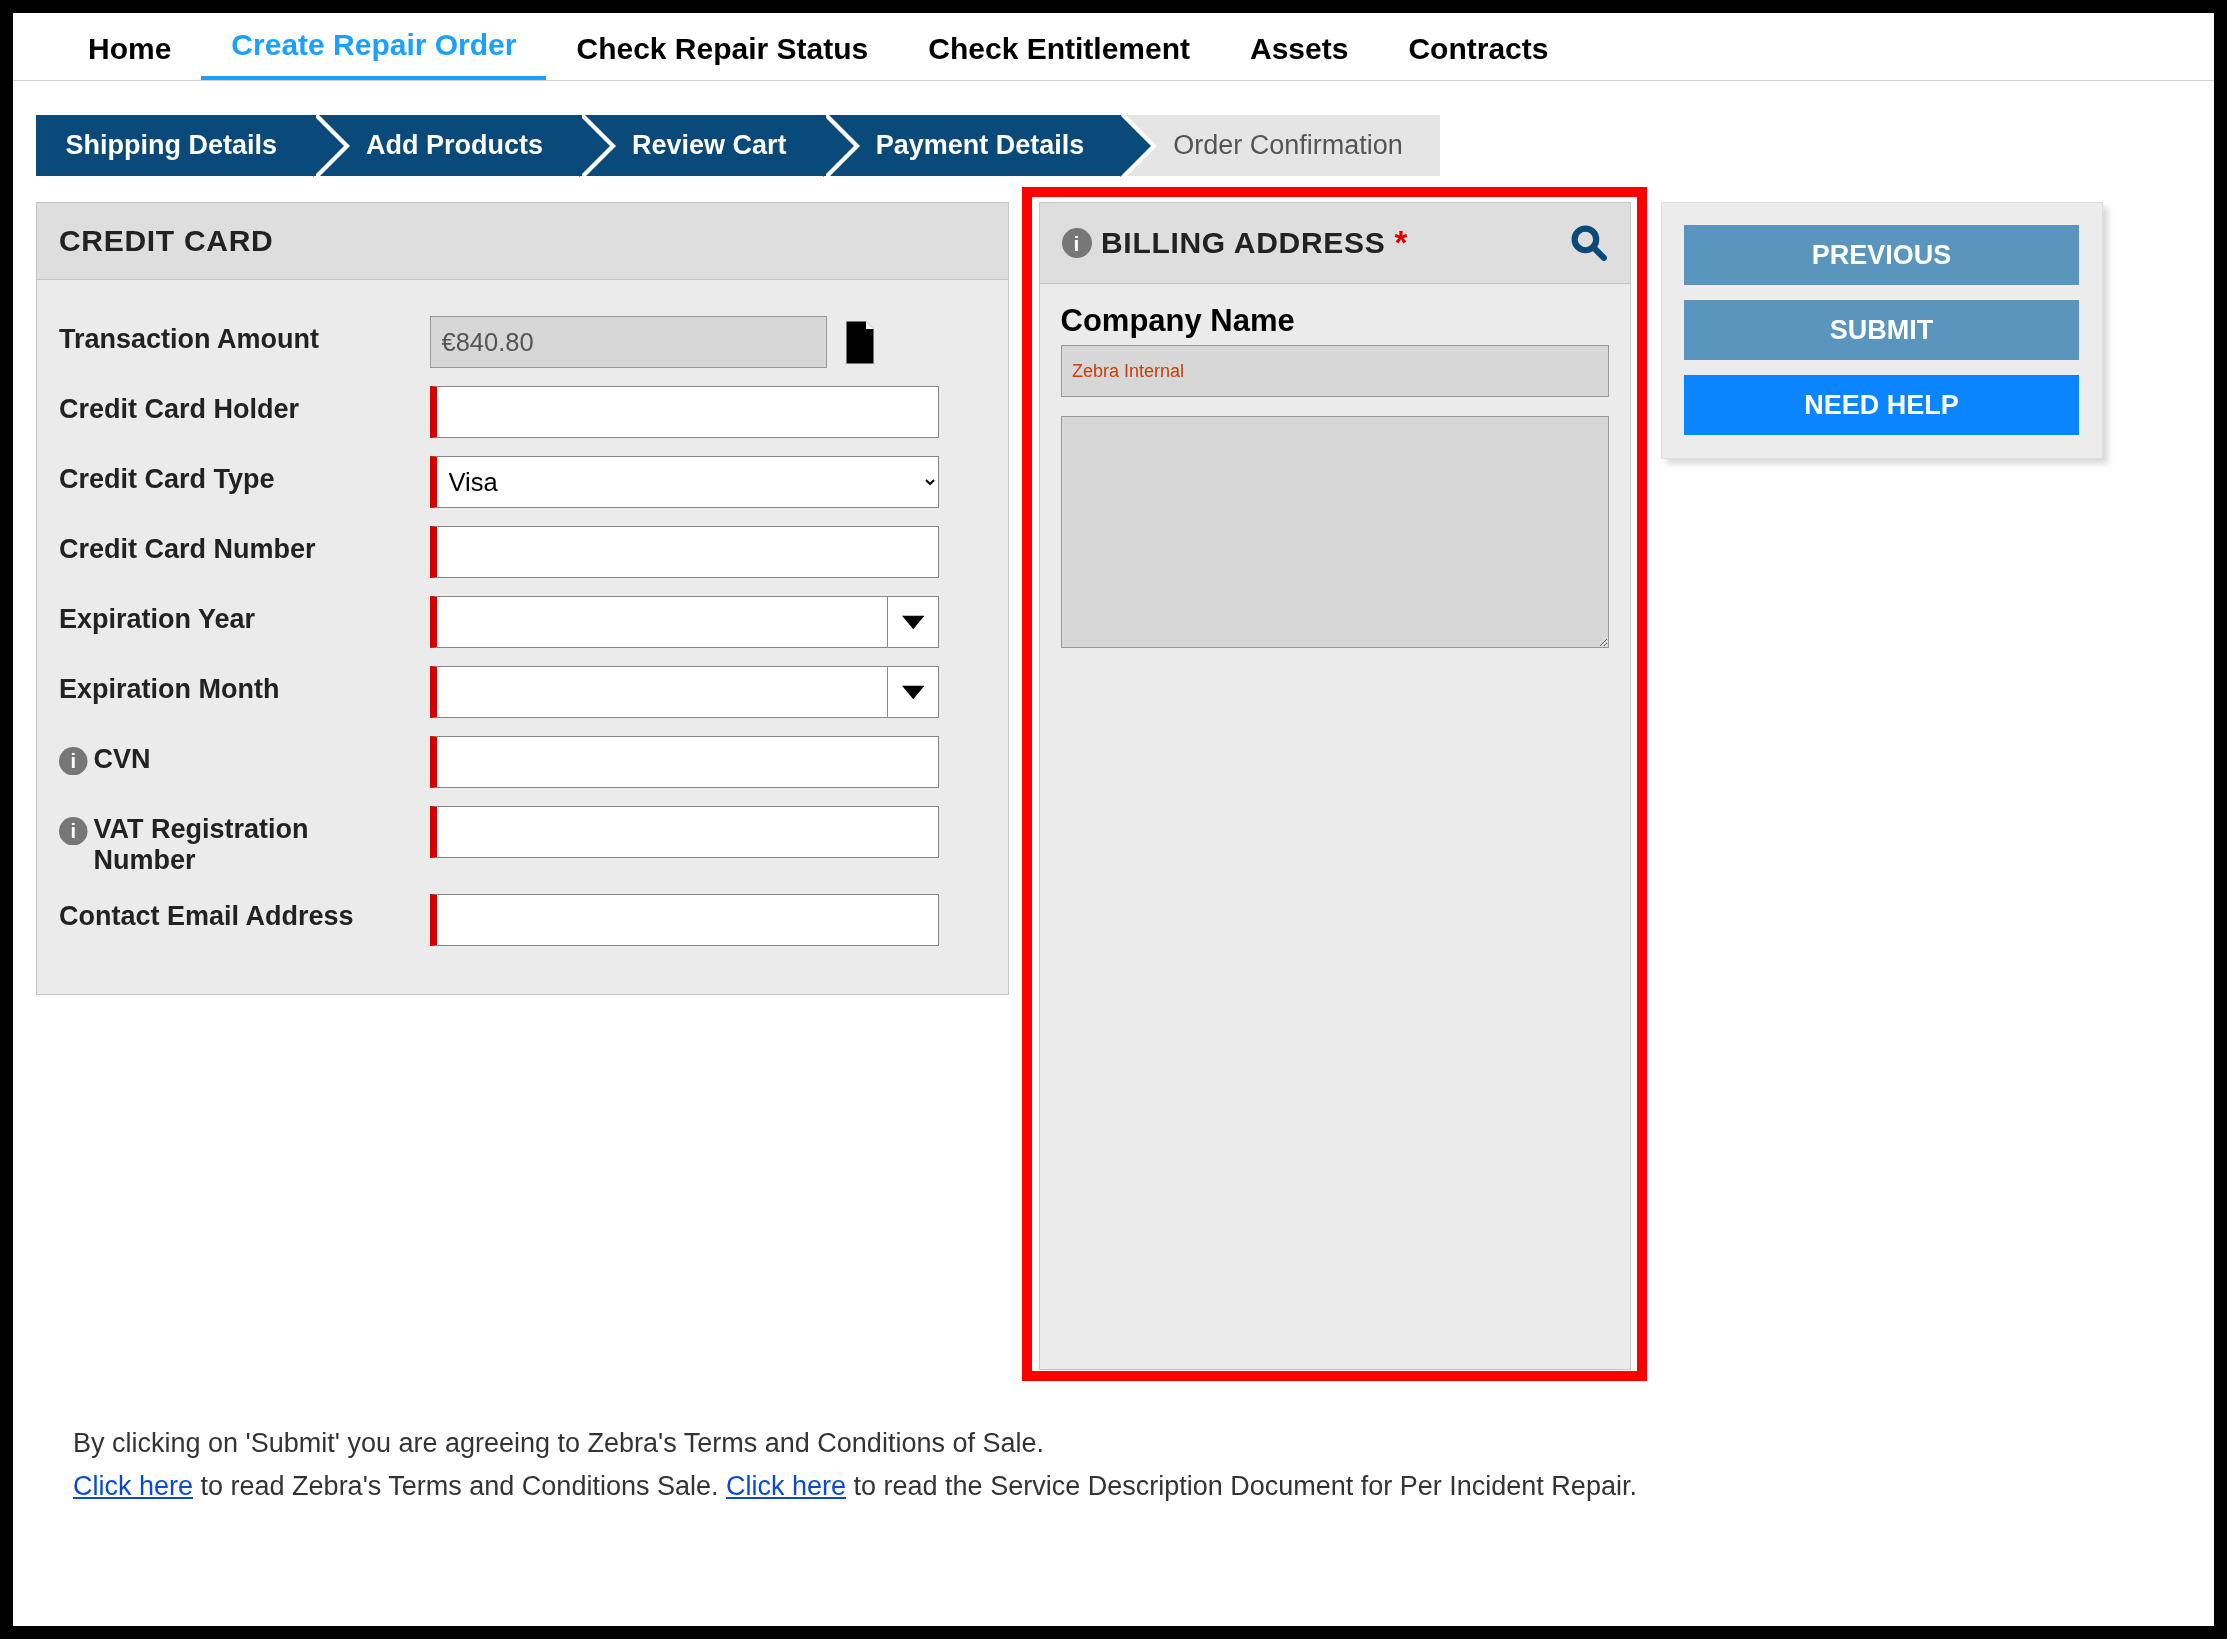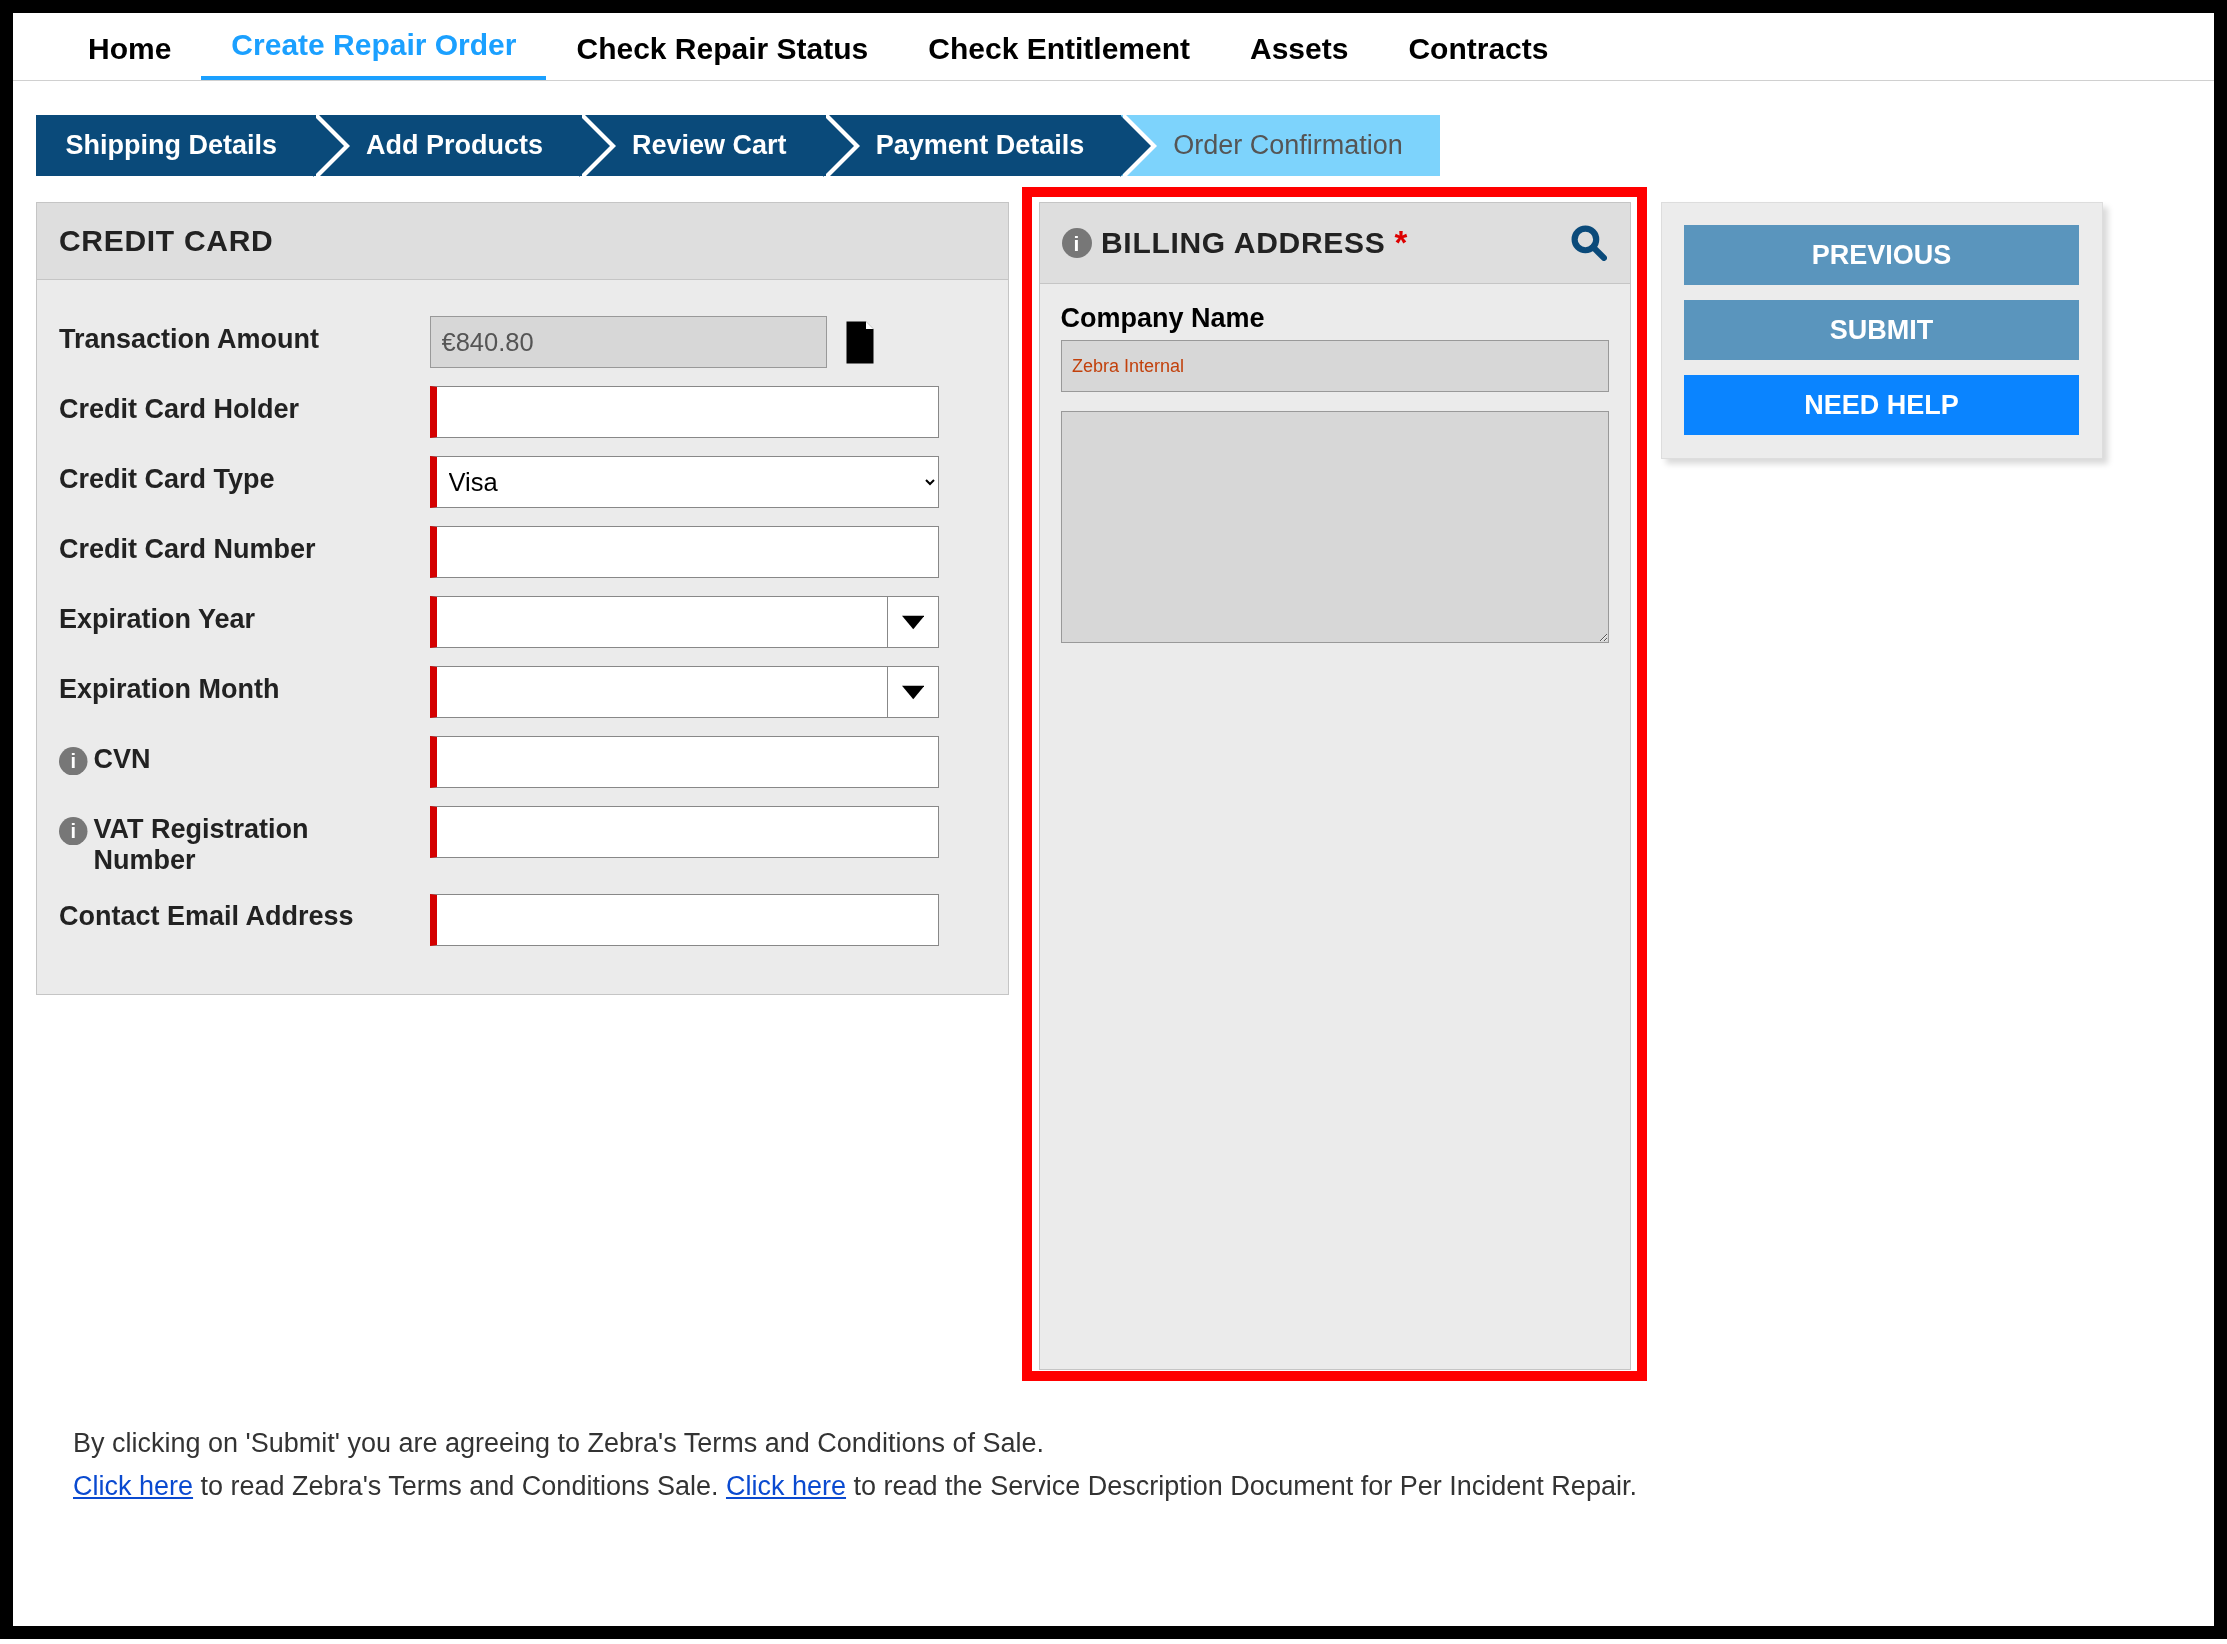--- a/index.html
+++ b/index.html
@@ -12,21 +12,21 @@
   .topnav-item { font-size: 30px; font-weight: bold; color: #000; padding: 7.5px 30px 13.5px 30px; cursor: pointer; }
   .topnav-item.active { color: #1ba0ff; border-bottom: 4.5px solid #1ba0ff; }
 
   
   .progress { display: flex; padding: 34px 22.5px 26px 22.5px; }
   .step { position: relative; height: 61px; display: flex; align-items: center; padding: 0 37px 0 52px; font-size: 27px; font-weight: bold; color: #fff; background: #0a4a7a; margin-right: 0; }
   .step::after { content: ""; position: absolute; right: -30px; top: 0; border-top: 31px solid transparent; border-bottom: 31px solid transparent; border-left: 31px solid #0a4a7a; z-index: 2; }
   .step::before { content:""; position:absolute; right:-36px; top:-3px; border-top:34px solid transparent; border-bottom:34px solid transparent; border-left:34px solid #fff; z-index:1; }
   .step.first { padding-left: 30px; }
   .step.last-active::before{ right:-36px; }
-  .step.inactive { background: #7dd3fc; color: #555; font-weight: normal; text-align: center; }
+  .step.inactive { background: #e5e5e5; color: #555; font-weight: normal; text-align: center; }
   .step.inactive::after { display:none;}
   .step.inactive::before{ display:none;}
 
   
   .main { display: flex; padding: 0 22.5px; gap: 30px; align-items: flex-start; }
   .col-left { width: 973px; background: #ebebeb; border: 0.7px solid #c5c5c5; }
   .col-mid-wrap { width: 592px; position:relative; }
   .red-highlight { position:absolute; top:-15px; left:-16.5px; right:-16.5px; bottom:-11.2px; border: 10.5px solid #ff0000; pointer-events:none; }
   .col-mid { width: 100%; background: #ebebeb; border: 0.7px solid #c5c5c5; min-height: 1168px; display:flex; flex-direction:column; }
   .col-right { width: 442px; background: #ececec; border:0.7px solid #ddd; padding: 22.5px; display:flex; flex-direction:column; gap:15px; box-shadow: 4.5px 4.5px 6px rgba(0,0,0,.15); }
@@ -46,21 +46,21 @@
   .select-input { width: 509px; height: 52px; font-size: 25.5px; padding: 4.5px 7.5px; border:1.5px solid #888; background:#fff; }
   .select-input.req-border{ border-left:7.5px solid #d40000; }
   .select-split { display:flex; width:509px; }
   .select-split input { flex:1; height:52px; border:1.5px solid #888; border-right:none; font-size:25.5px; padding:4.5px 10.5px;}
   .select-split .arrow-box { width:52px; height:52px; border:1.5px solid #888; display:flex; align-items:center; justify-content:center; background:#fff;}
   .select-split.req-border input{ border-left:7.5px solid #d40000;}
 
   .doc-icon { width: 36px; height: 43px; }
 
   .billing-body { padding: 15px 21px; }
-  .billing-body .lbl2 { font-size: 27px; font-weight:bold; margin: 4.5px 0 6px 0; }
+  .billing-body .lbl2 { font-size: 31px; font-weight:bold; margin: 4.5px 0 6px 0; }
   .company-input { width:100%; height:52px; font-size:18px; padding:4.5px 10.5px; border:1.5px solid #999; background:#d7d7d7; color:#c2410c;}
   .addr-area { width:100%; height:232px; margin-top:18.7px; border:1.5px solid #999; background:#d7d7d7; resize:both; font-size:24px; padding:7.5px;}
 
   .btn { display:block; width:100%; height:60px; font-size:27px; font-weight:bold; color:#fff; border:none; cursor:pointer; }
   .btn.muted { background:#5a95bd; }
   .btn.primary { background:#0a84ff; }
 
   
   .footer-text { padding: 52px 60px 22.5px 60px; font-size: 27px; color:#333; line-height:1.6;}
   .footer-text a { color:#0a4ad0; text-decoration:underline; }

